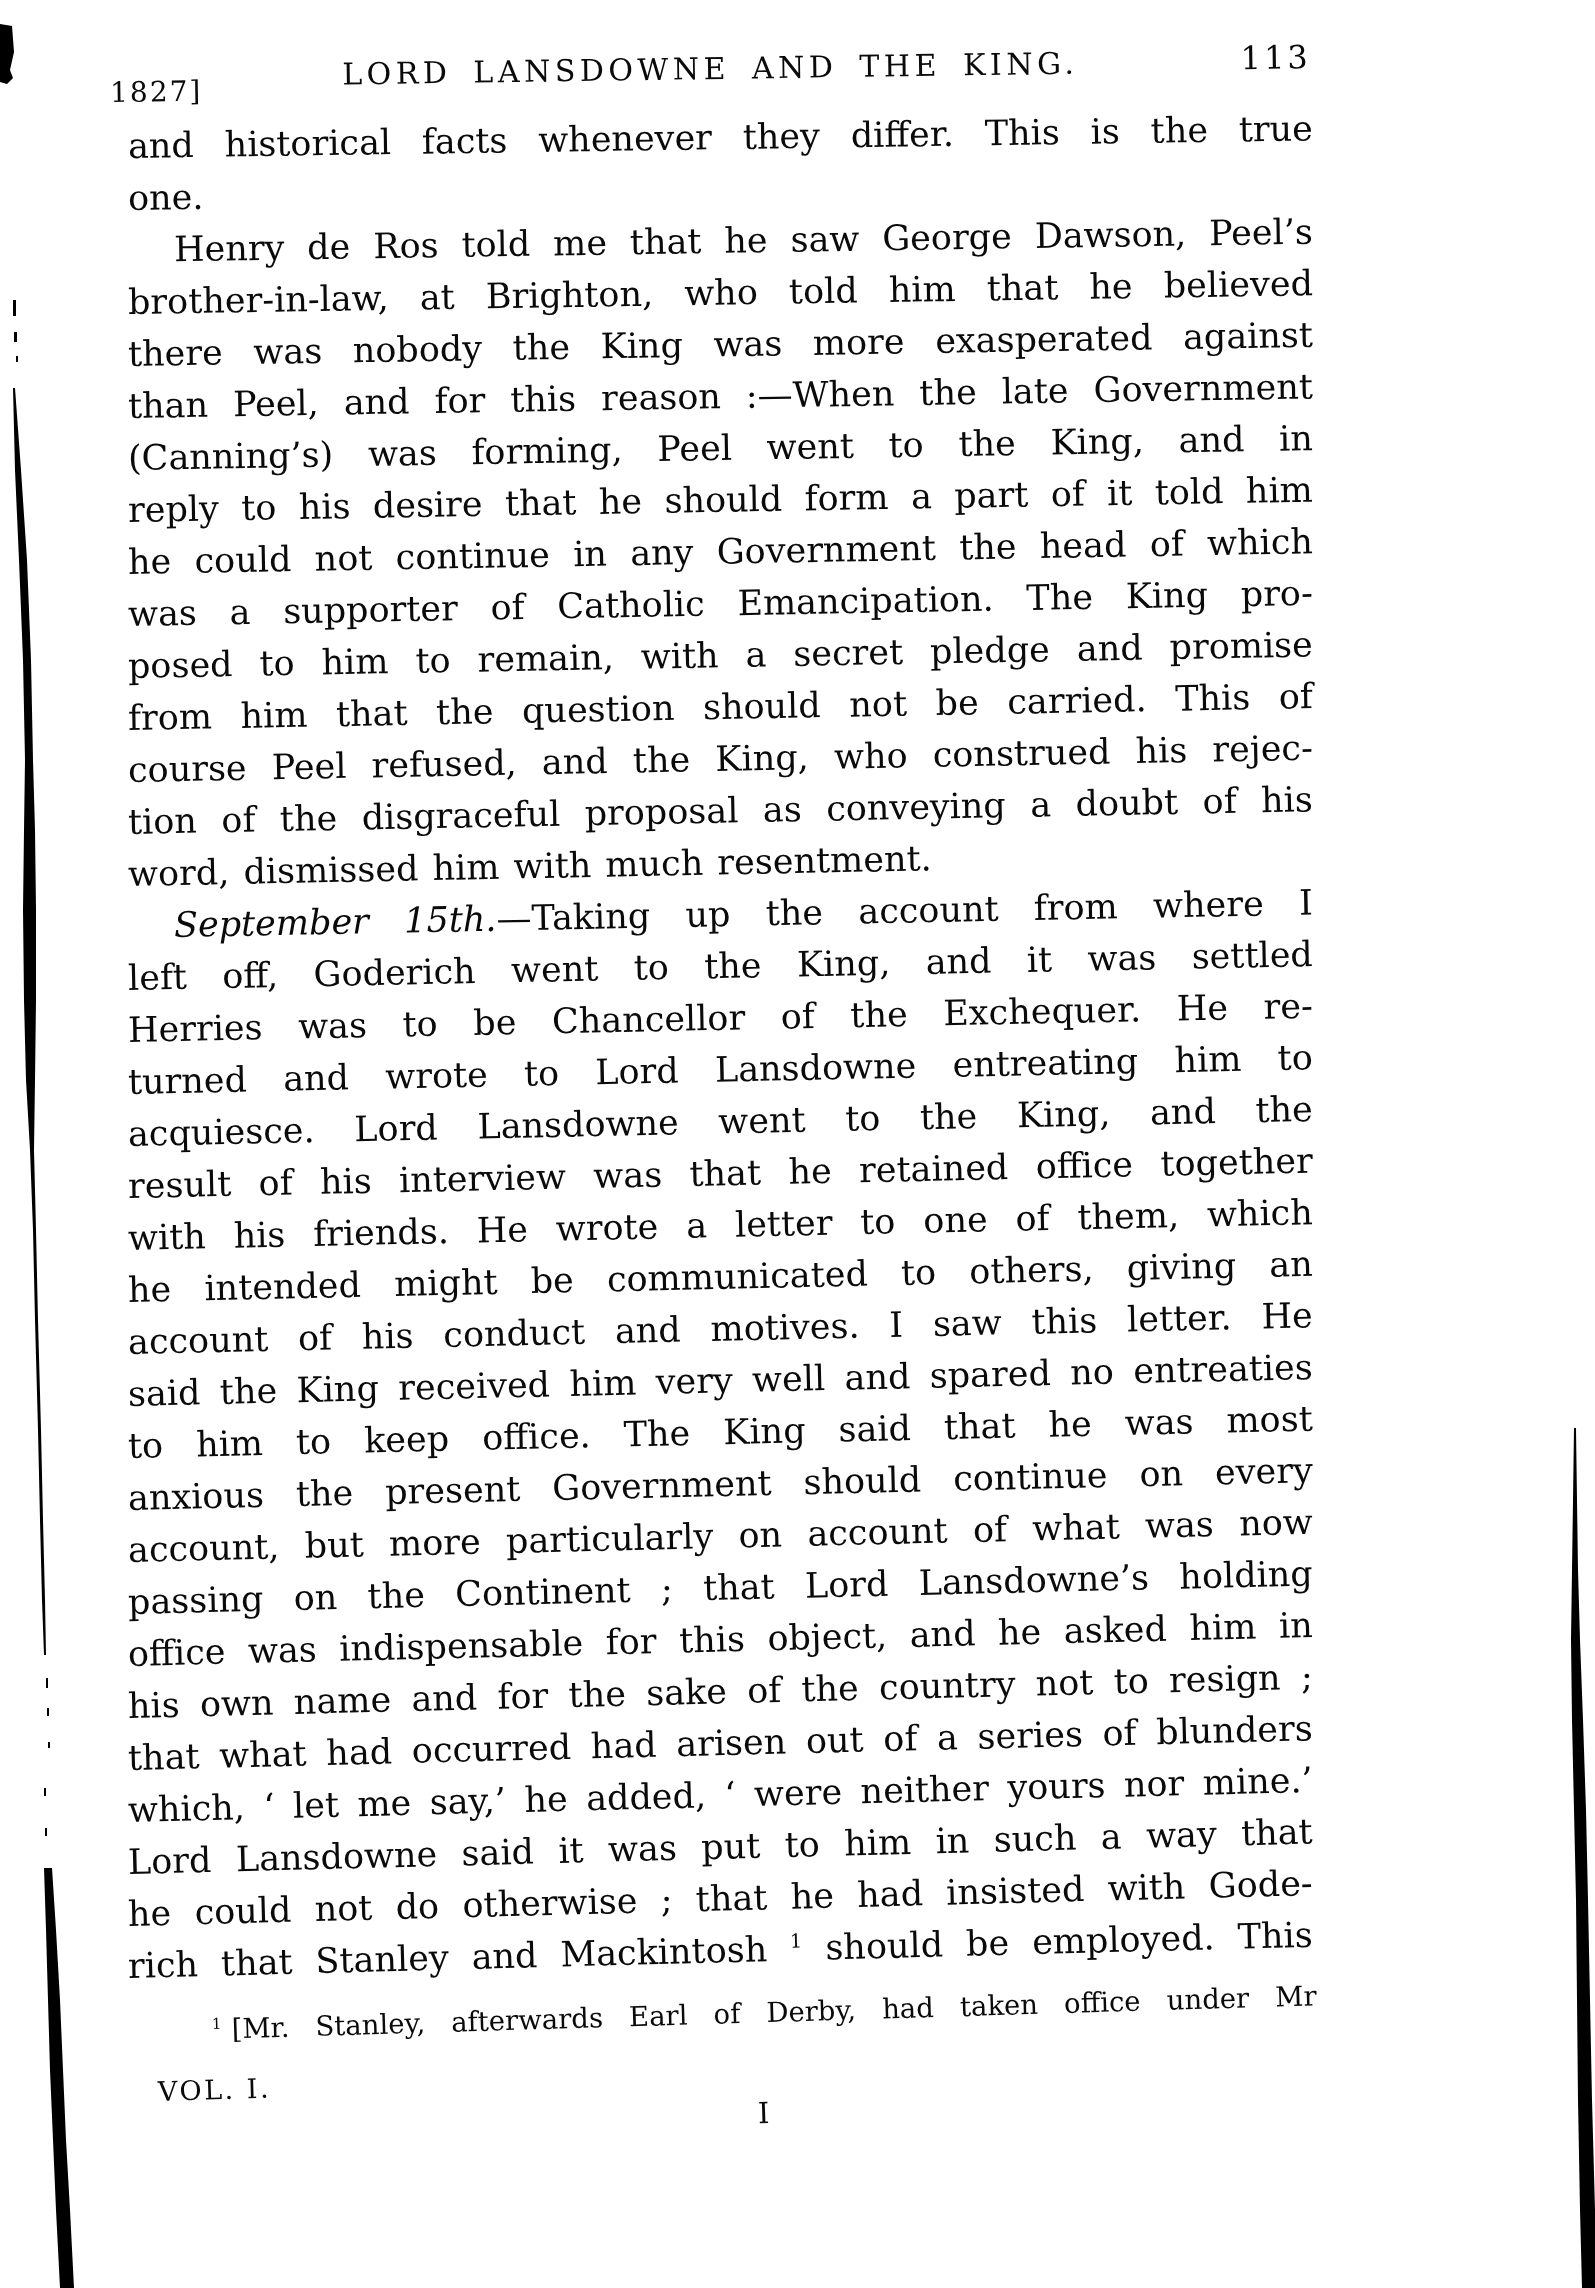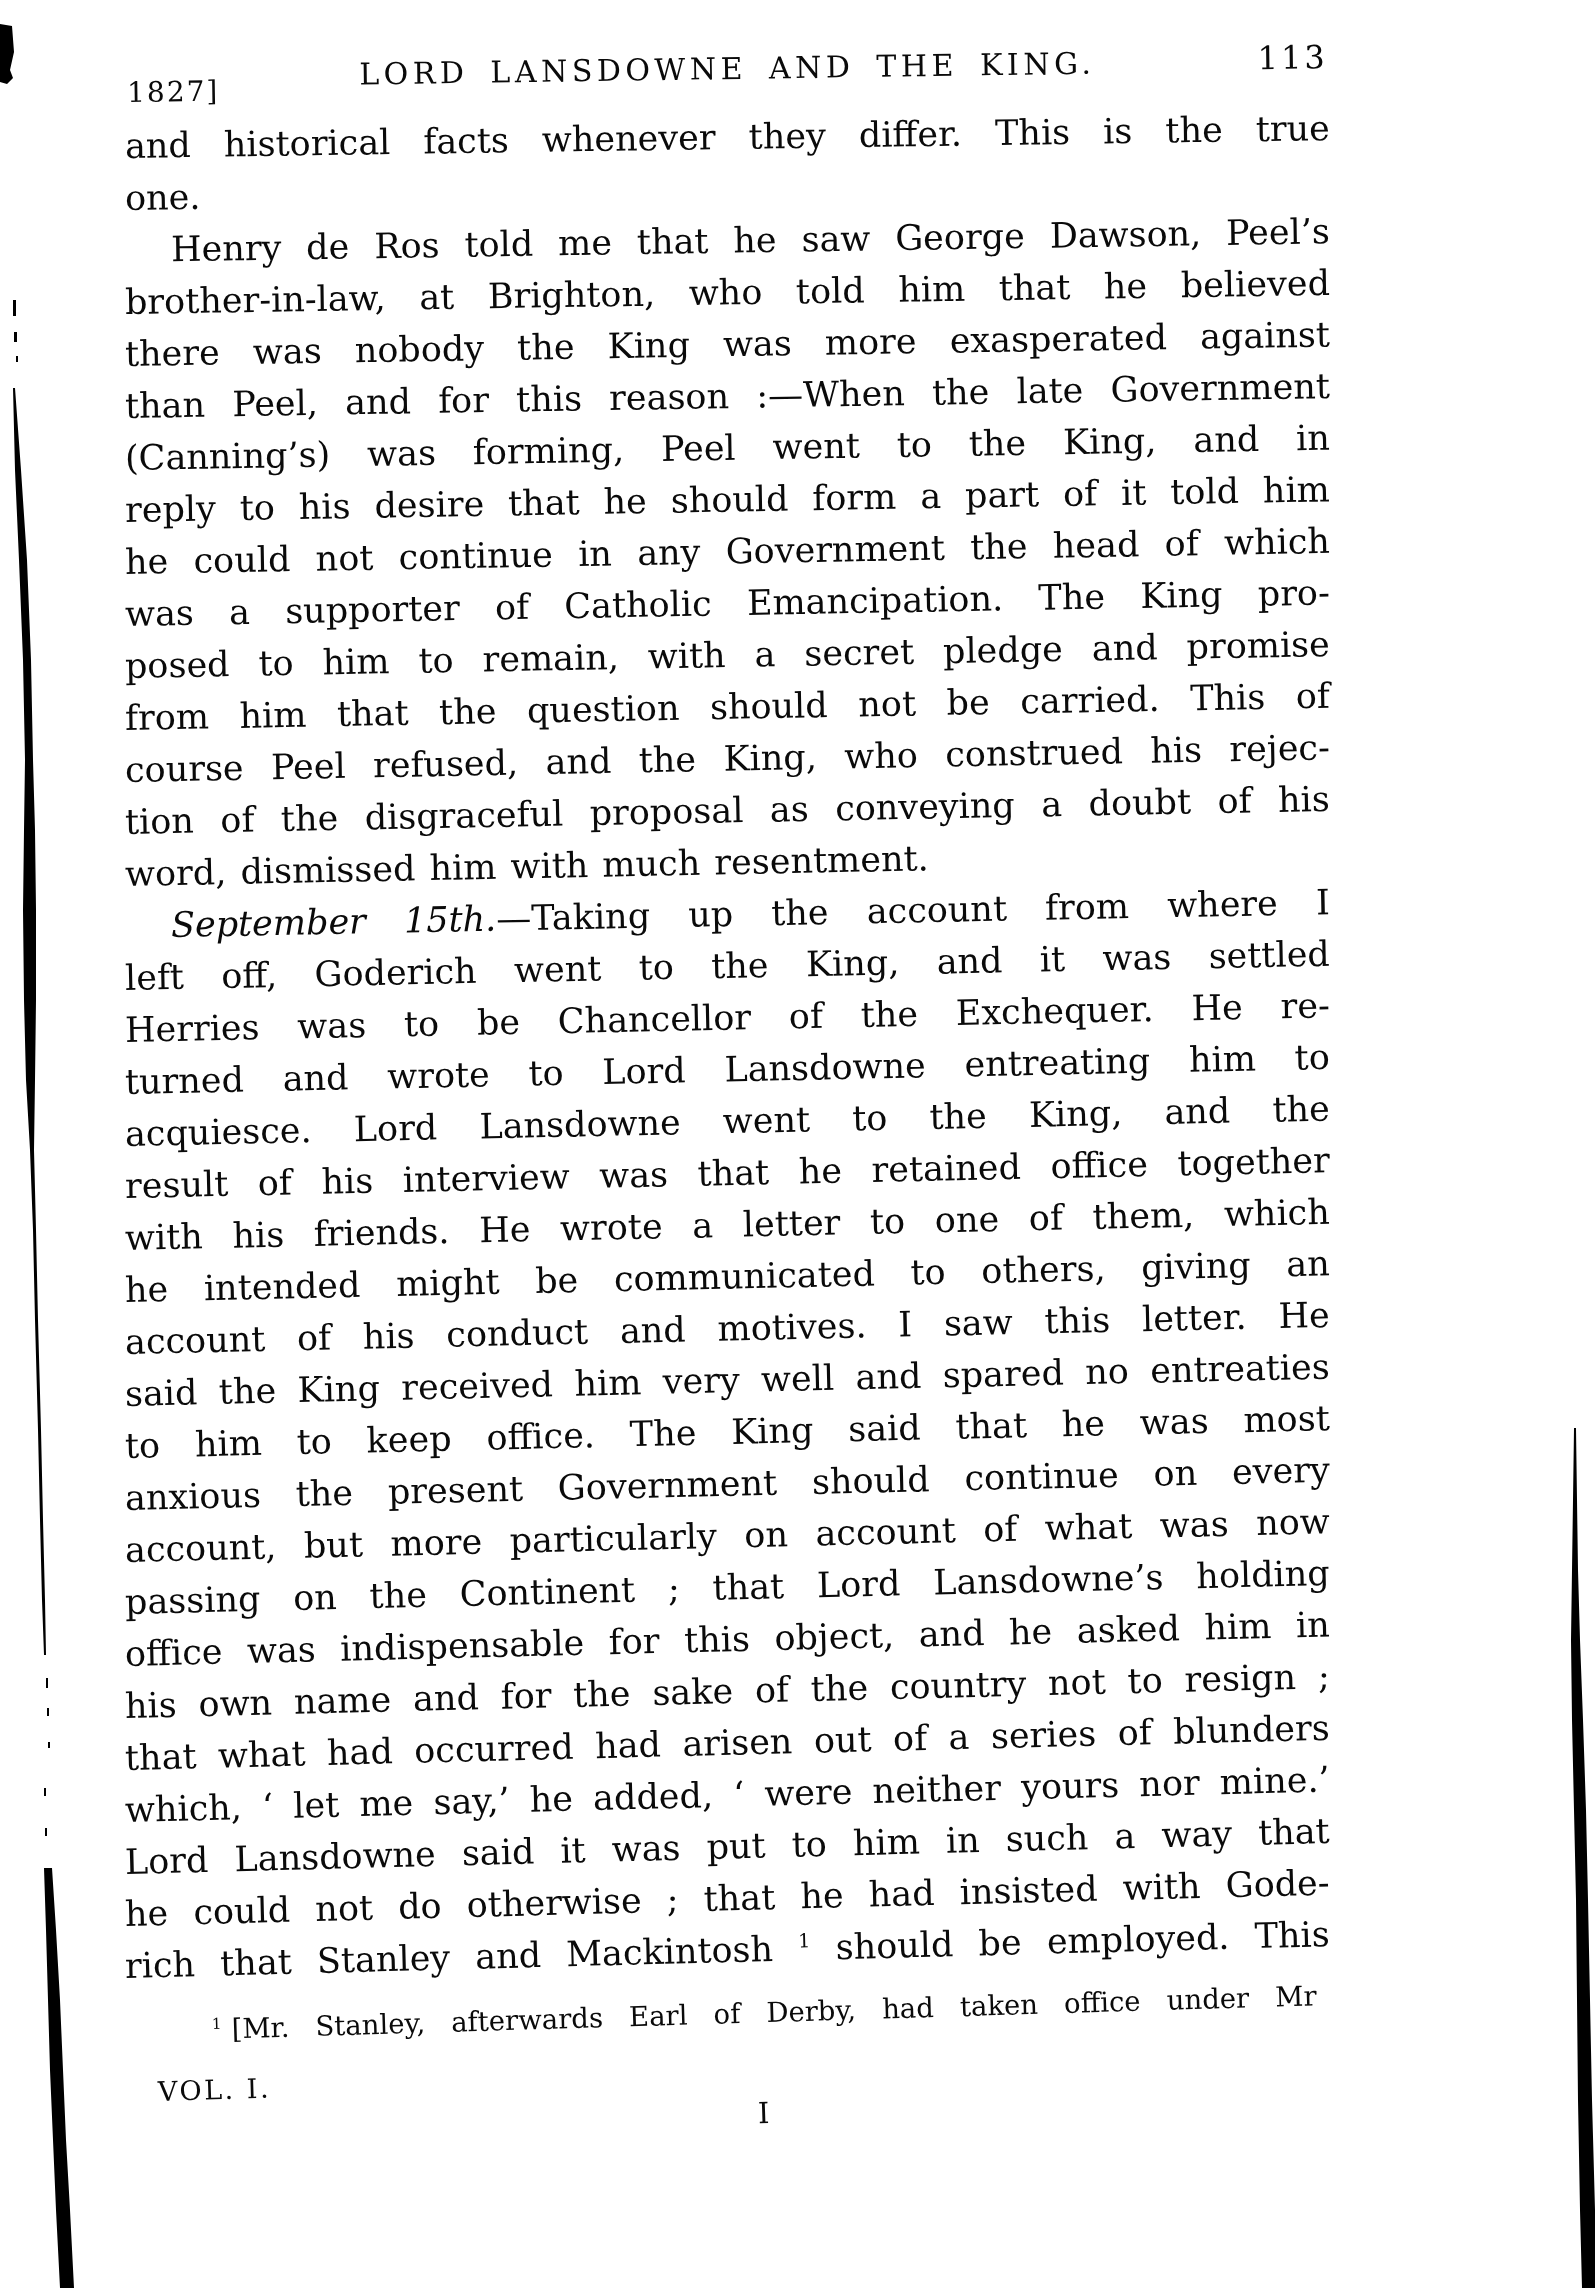--- a/index.html
+++ b/index.html
@@ -8,26 +8,26 @@
     position:relative;
     width:1595px;height:2288px;
     background:var(--paper);
     color:var(--ink);
     font-family:"DejaVu Serif","Liberation Serif",serif;
     overflow:hidden;
     margin:0 auto;
   }
   .artifacts{position:absolute;left:0;top:0;pointer-events:none;}
   .artifacts polygon,.artifacts rect{fill:#000;}
-  .textblock{position:absolute;left:125px;top:60px;width:1205px;}
+  .textblock{position:absolute;left:108px;top:60px;width:1205px;}
   .header{position:relative;height:46px;transform:rotate(-0.85deg);transform-origin:0 50%;}
   .header .year{position:absolute;left:2px;top:16px;font-size:28px;letter-spacing:2px;}
   .header .title{position:absolute;left:0;right:0;top:0;text-align:center;font-size:30px;letter-spacing:4.5px;word-spacing:8px;}
   .header .pagenum{position:absolute;right:2px;top:-4px;font-size:32px;letter-spacing:3px;}
-  .lines{margin-top:14px;}
+  .lines{margin-top:14px;margin-left:20px;}
   .line{
     height:52px;line-height:52px;font-size:35px;
     word-spacing:3px;
     transform-origin:0 50%;
   }
   .line.just{text-align:justify;text-align-last:justify;}
   .line.ind{text-indent:46px;}
   .it{font-style:italic;}
   sup{font-size:0.55em;vertical-align:super;line-height:0;}
   .footnote{

